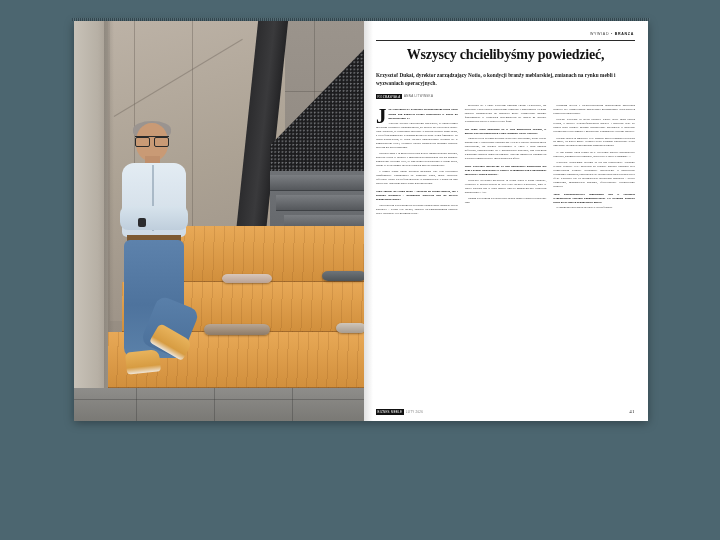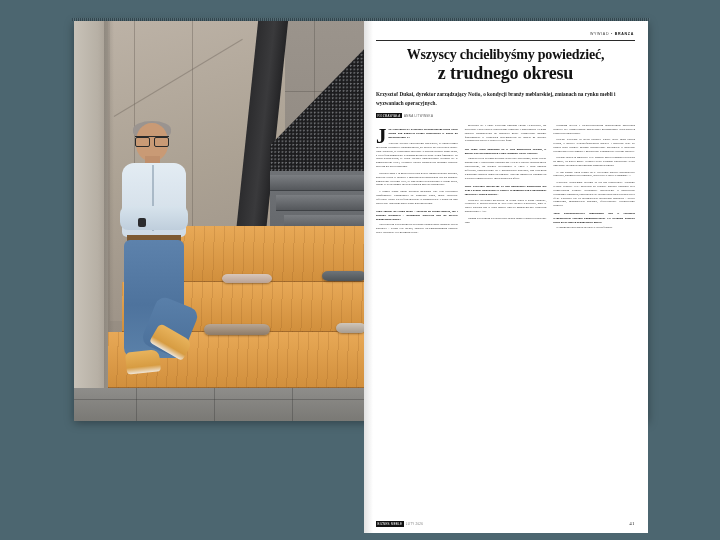--- a/index.html
+++ b/index.html
@@ -215,21 +215,21 @@
     position:absolute;
     background: linear-gradient(180deg,#e8b35c 0%, #d79c42 70%, #efe7dc 100%);
     border-radius: 5px 8px 4px 4px;
   }
   #shoe-a { left: 18px; top: 228px; width: 34px; height: 22px; transform: rotate(-6deg); }
   #shoe-b { left: 44px; top: 208px; width: 38px; height: 22px; transform: rotate(30deg); }
 
   
   #page-right {
     width: 284px;
-    height: 512px;
+    height: 400px;
     background: #ffffff;
     padding: 11px 13px 9px 12px;
     position: relative;
   }
   #gutter-shadow {
     position: absolute; left: 0; top: 0; width: 9px; height: 100%;
     background: linear-gradient(90deg, rgba(120,120,120,0.22), rgba(255,255,255,0));
     pointer-events: none;
   }
 
@@ -420,21 +420,20 @@
 
     <div id="kicker">
       <span>WYWIAD</span>
       <span>•</span>
       <b>BRANŻA</b>
     </div>
     <div id="rule-top"></div>
 
     <h1 id="headline">
       <div id="hl1">Wszyscy chcielibyśmy powiedzieć,</div>
-      <div id="hl3">z trudnego okresu</div>
     </h1>
 
     <div id="lead">Krzysztof Dukai, dyrektor zarządzający Notio, o kondycji branży meblarskiej, zmianach na rynku mebli i wyzwaniach operacyjnych.</div>
 
     <div id="byline">
       <span class="tag">ROZMAWIAŁA</span><span class="nm">ANNA LITWIŃSKA</span>
     </div>
 
     <div id="cols">
       <div class="col" id="col-1">

